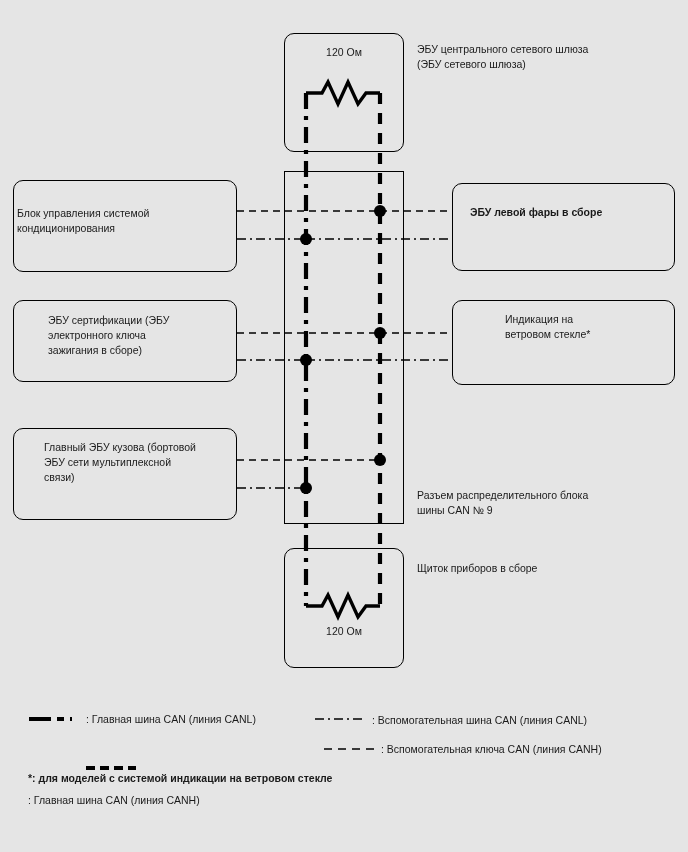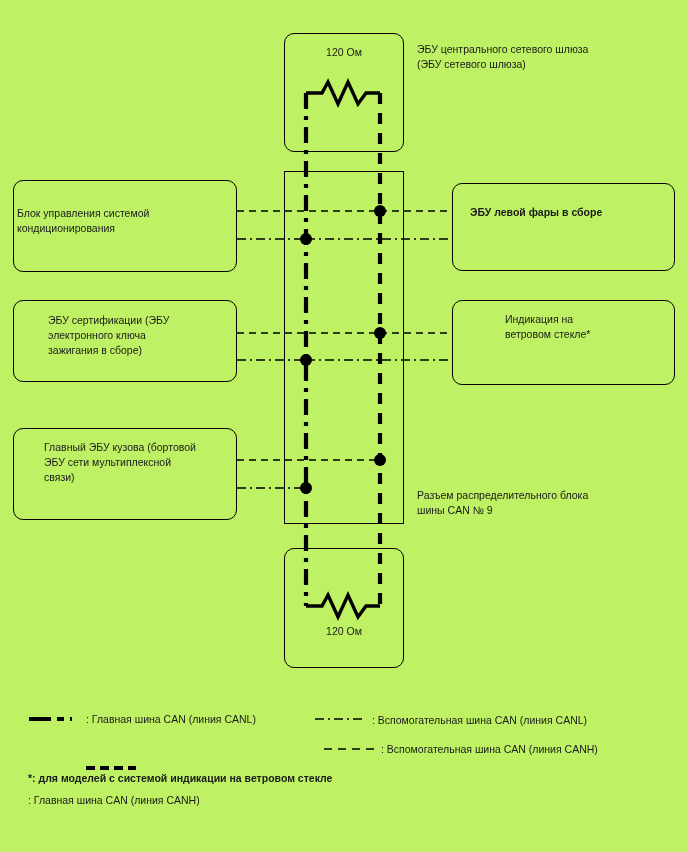--- a/index.html
+++ b/index.html
@@ -9,21 +9,21 @@
     background: #ffffff;
   }
   body {
     font-family: "Liberation Sans", "DejaVu Sans", sans-serif;
     color: #000000;
   }
   #canvas {
     position: relative;
     width: 688px;
     height: 852px;
-    background: #bef264;
+    background: #e5e5e5;
     overflow: hidden;
   }
   .node-box {
     position: absolute;
     box-sizing: border-box;
     border: 1.6px solid #000;
     border-radius: 10px;
     background: transparent;
   }
   .node-box.square {
@@ -137,20 +137,21 @@
   </svg>
 
   <div class="res-caption" style="left:284px; top:45px; width:120px;">120 Ом</div>
 
   <div class="res-caption" style="left:284px; top:624px; width:120px;">120 Ом</div>
 
   <div class="node-label" style="left:417px; top:42px; width:180px;">ЭБУ центрального сетевого шлюза (ЭБУ сетевого шлюза)</div>
 
   <div class="node-label" style="left:417px; top:488px; width:200px;">Разъем распределительного блока шины CAN № 9</div>
 
+  <div class="node-label" style="left:417px; top:561px; width:200px;">Щиток приборов в сборе</div>
 
   <div class="box-text" style="left:17px; top:206px; width:215px;">Блок управления системой
 кондиционирования</div>
 
   <div class="box-text" style="left:44px; top:440px; width:195px;">Главный ЭБУ кузова (бортовой
 ЭБУ сети мультиплексной
 связи)</div>
 
   <div class="box-text" style="left:48px; top:313px; width:185px;">ЭБУ сертификации (ЭБУ
 электронного ключа
@@ -179,18 +180,18 @@
     <svg class="legend-sample" viewBox="0 0 52 14" xmlns="http://www.w3.org/2000/svg">
       <path d="M1 7 L51 7" stroke="#000" stroke-width="1.5" fill="none" stroke-dasharray="9 4 2 4"></path>
     </svg>
     <span class="legend-text">: Вспомогательная шина CAN (линия CANL)</span>
   </div>
 
   <div class="legend-row" style="left:323px; top:742px;">
     <svg class="legend-sample" viewBox="0 0 52 14" xmlns="http://www.w3.org/2000/svg">
       <path d="M1 7 L51 7" stroke="#000" stroke-width="1.5" fill="none" stroke-dasharray="8 6"></path>
     </svg>
-    <span class="legend-text">: Вспомогательная шина CAN (линия CANH)</span>
+    <span class="legend-text">: Вспомогательная ключа CAN (линия CANH)</span>
   </div>
 
   <div class="footnote" style="left:28px; top:772px;">*: для моделей с системой индикации на ветровом стекле</div>
 
 </div>
 
 </body></html>

